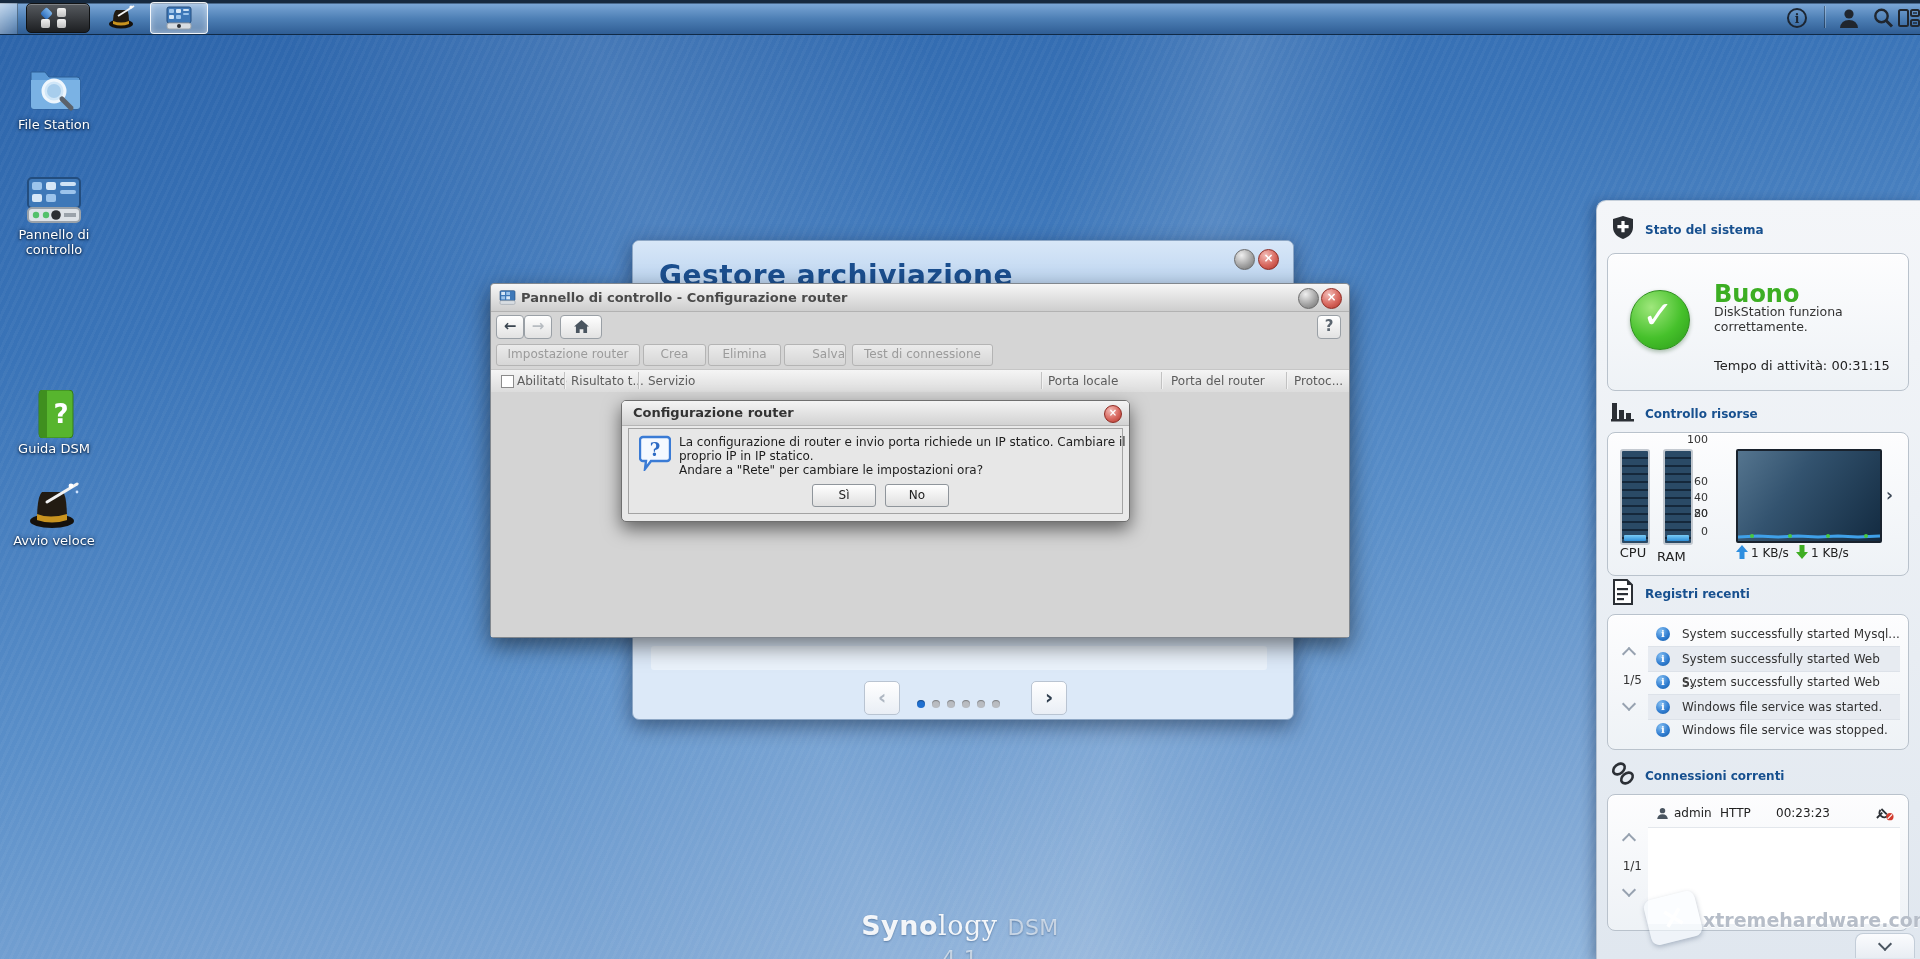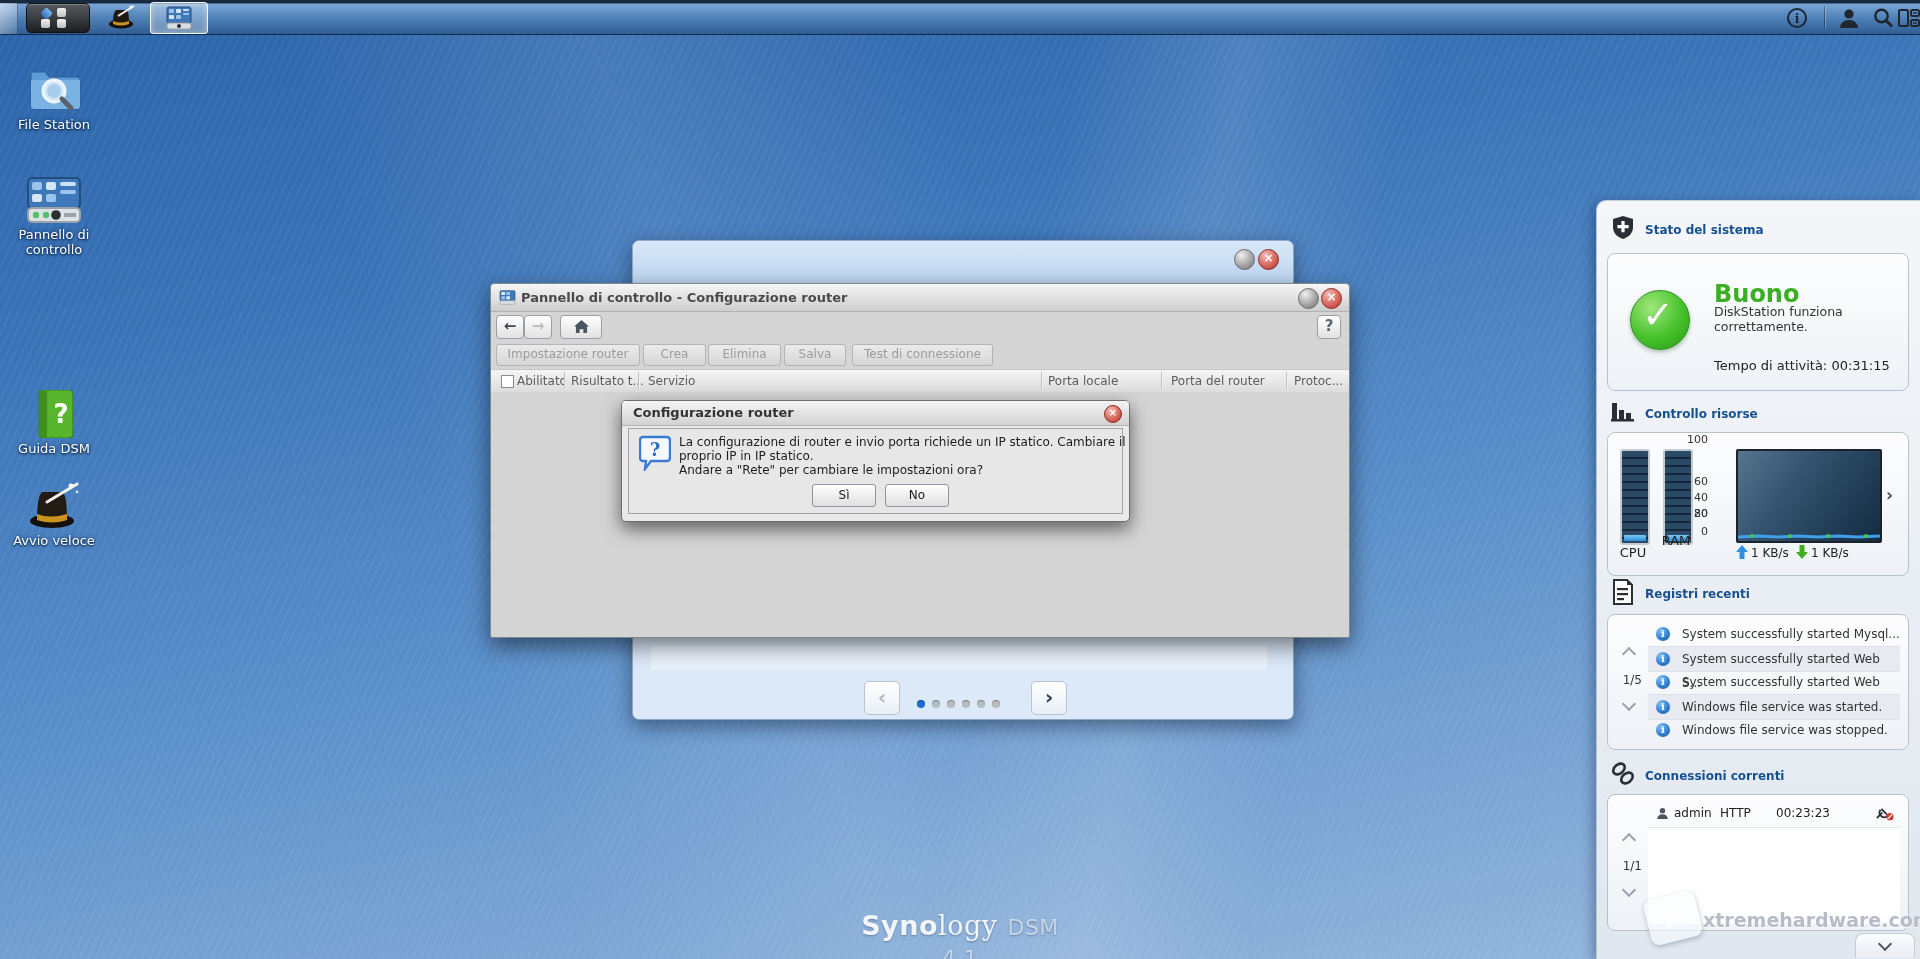--- a/index.html
+++ b/index.html
@@ -237,20 +237,21 @@
       <path d="M10 34 q13 5 30 0 l0 6 q-15 5 -30 0 Z" fill="#c8931f"></path>
       <line x1="20" y1="22" x2="50" y2="4" stroke="#f2f2f2" stroke-width="3" stroke-linecap="round"></line>
       <circle cx="44" cy="6" r="2.4" fill="#fff"></circle>
         <circle cx="50" cy="12" r="1.4" fill="#cfe3ff"></circle>
     </svg>
     <div class="dlabel">Avvio veloce</div>
   </div>
 
   <div class="abs back-win">
     <div class="back-title">
+      <h1>Gestore archiviazione</h1>
       <div class="sphere gray" style="position:absolute;right:38px;top:8px;"></div>
       <div class="sphere red" style="position:absolute;right:14px;top:8px;">×</div>
     </div>
     <div class="inner-strip"></div>
     <div class="abs pagebtn" style="left:231px;top:440px;color:#aeb7c2;">‹</div>
     <div class="abs" style="left:280px;top:452px;width:110px;">
       <span class="dot active"></span><span class="dot"></span><span class="dot"></span><span class="dot"></span><span class="dot"></span><span class="dot"></span>
     </div>
     <div class="abs pagebtn" style="left:398px;top:440px;color:#2f3e4e;">›</div>
   </div>
@@ -275,21 +276,21 @@
     <div class="abs navbtn" style="left:69px;top:31px;width:40px;">
       <svg width="15" height="13" viewBox="0 0 16 14" style="margin-top:4px;">
         <path d="M8 0 L16 7 h-2 v7 h-4 v-4 h-4 v4 H2 V7 H0 Z" fill="#4a5560"></path>
       </svg>
     </div>
     <div class="abs navbtn" style="right:8px;top:31px;width:22px;color:#5c6670;">?</div>
 
     <div class="abs tbtn" style="left:5px;top:60px;width:142px;">Impostazione router</div>
     <div class="abs tbtn" style="left:152px;top:60px;width:61px;">Crea</div>
     <div class="abs tbtn" style="left:217px;top:60px;width:71px;">Elimina</div>
-    <div class="abs tbtn" style="left:293px;top:60px;width:60px;">Salva</div>
+    <div class="abs tbtn" style="left:293px;top:60px;width:60px;text-align:right;">Salva</div>
     <div class="abs tbtn" style="left:361px;top:60px;width:139px;">Test di connessione</div>
 
     <div class="hdr">
       <div class="checkbox" style="left:10px;top:5px;"></div>
       <span class="col" style="left:26px;">Abilitato</span>
       <span class="sep" style="left:73px;"></span>
       <span class="col" style="left:80px;">Risultato t...</span>
       <span class="sep" style="left:147px;"></span>
       <span class="col" style="left:157px;">Servizio</span>
       <span class="sep" style="left:550px;"></span>
@@ -347,21 +348,21 @@
     </svg>
     <div class="wg-header" style="left:48px;top:206px;">Controllo risorse</div>
     <div class="wg-box" style="top:231px;height:142px;">
       <div class="gauge" style="left:12px;">
           <div class="load"></div>
         </div>
       <div class="gauge" style="left:55px;">
           <div class="load"></div>
         </div>
       <div style="position:absolute;left:6px;top:112px;width:38px;text-align:center;font-size:13px;color:#222;">CPU</div>
-      <div style="position:absolute;left:49px;top:100px;width:38px;text-align:center;font-size:13px;color:#222;">RAM</div>
+      <div style="position:absolute;left:49px;top:116px;width:38px;text-align:left;font-size:13px;color:#222;">RAM</div>
 
       <span class="tick" style="top:0;">100</span>
       <span class="tick" style="top:34px;margin-top:40px;">80</span>
       <span class="tick" style="top:42px;">60</span>
       <span class="tick" style="top:58px;">40</span>
       <span class="tick" style="top:74px;">20</span>
       <span class="tick" style="top:92px;">0</span>
 
       <div class="chart">
         <svg width="142" height="90" viewBox="0 0 142 90">

